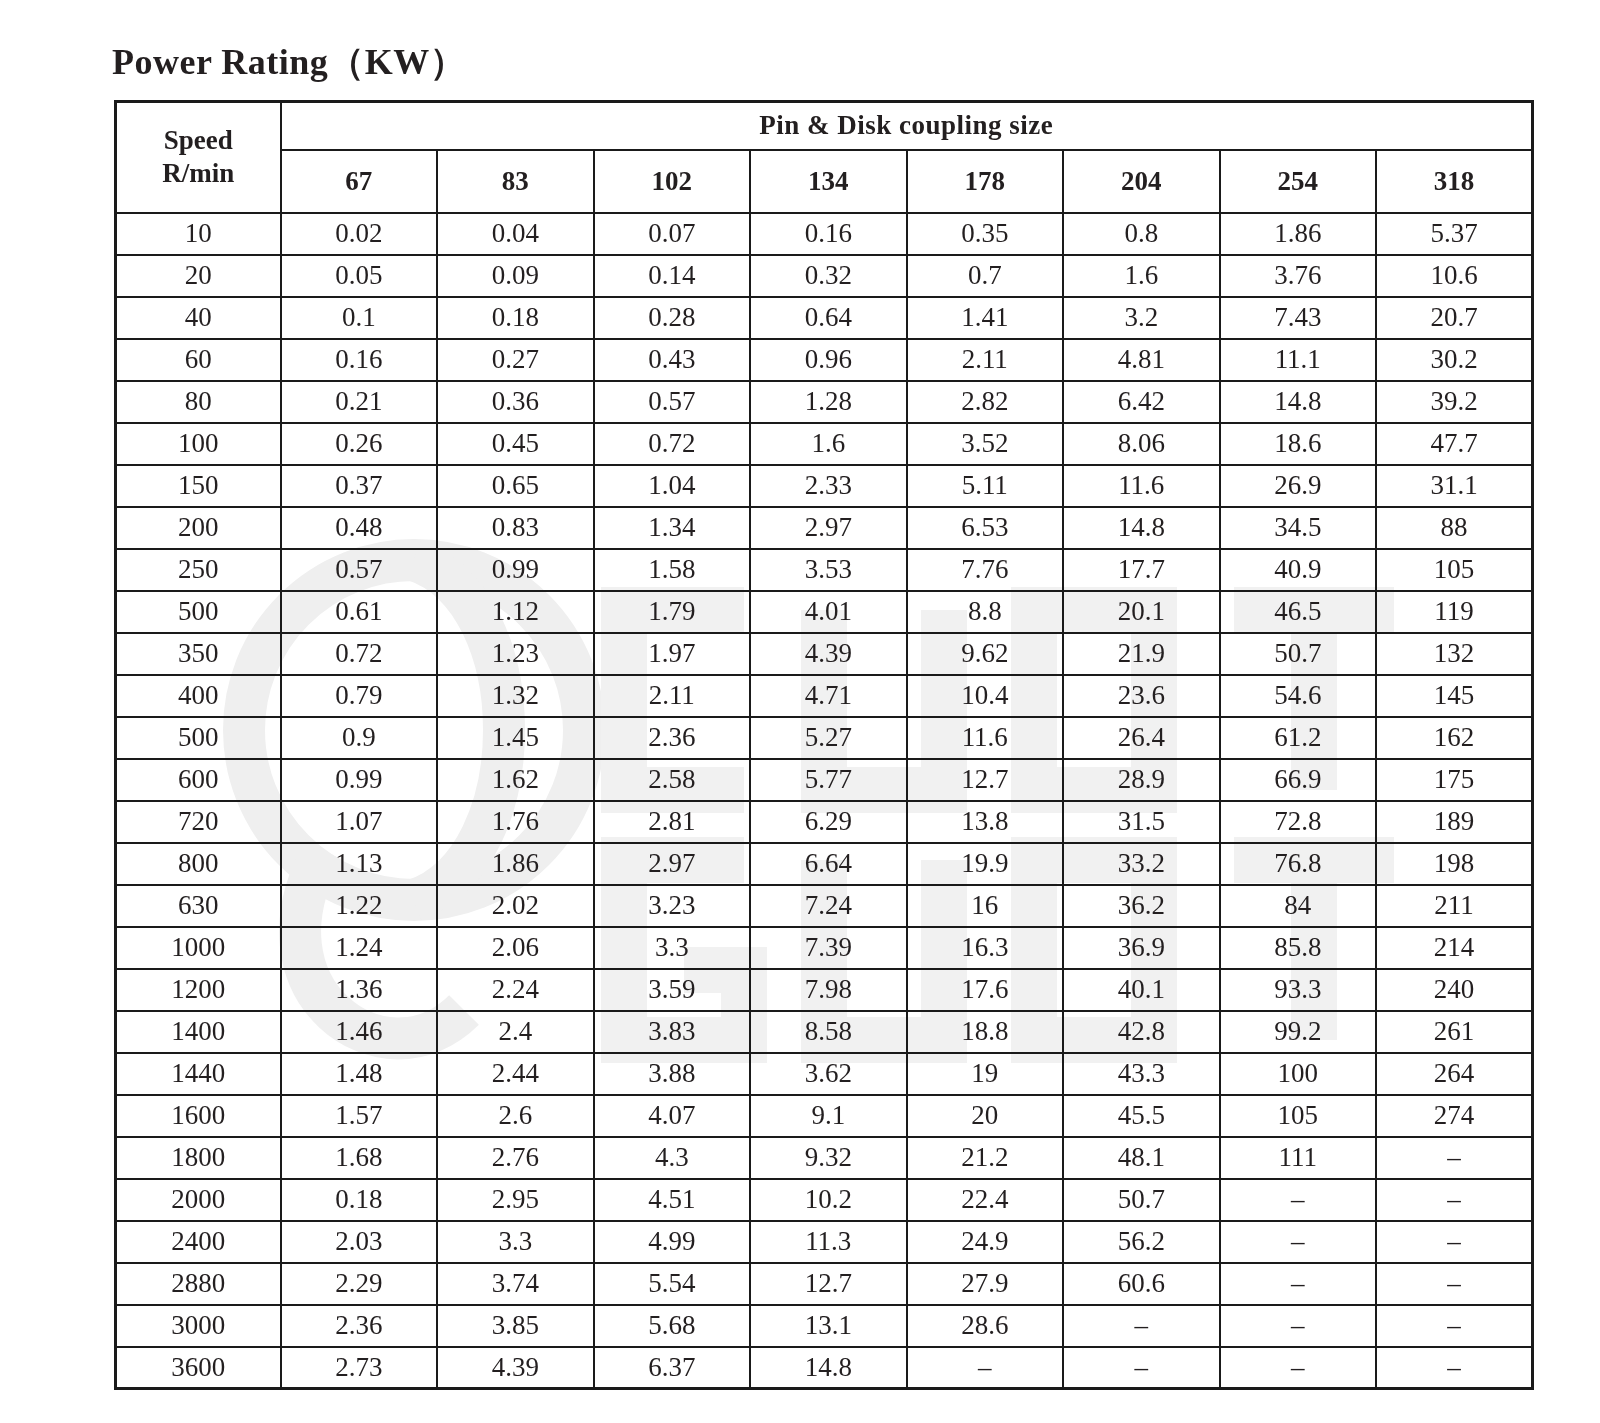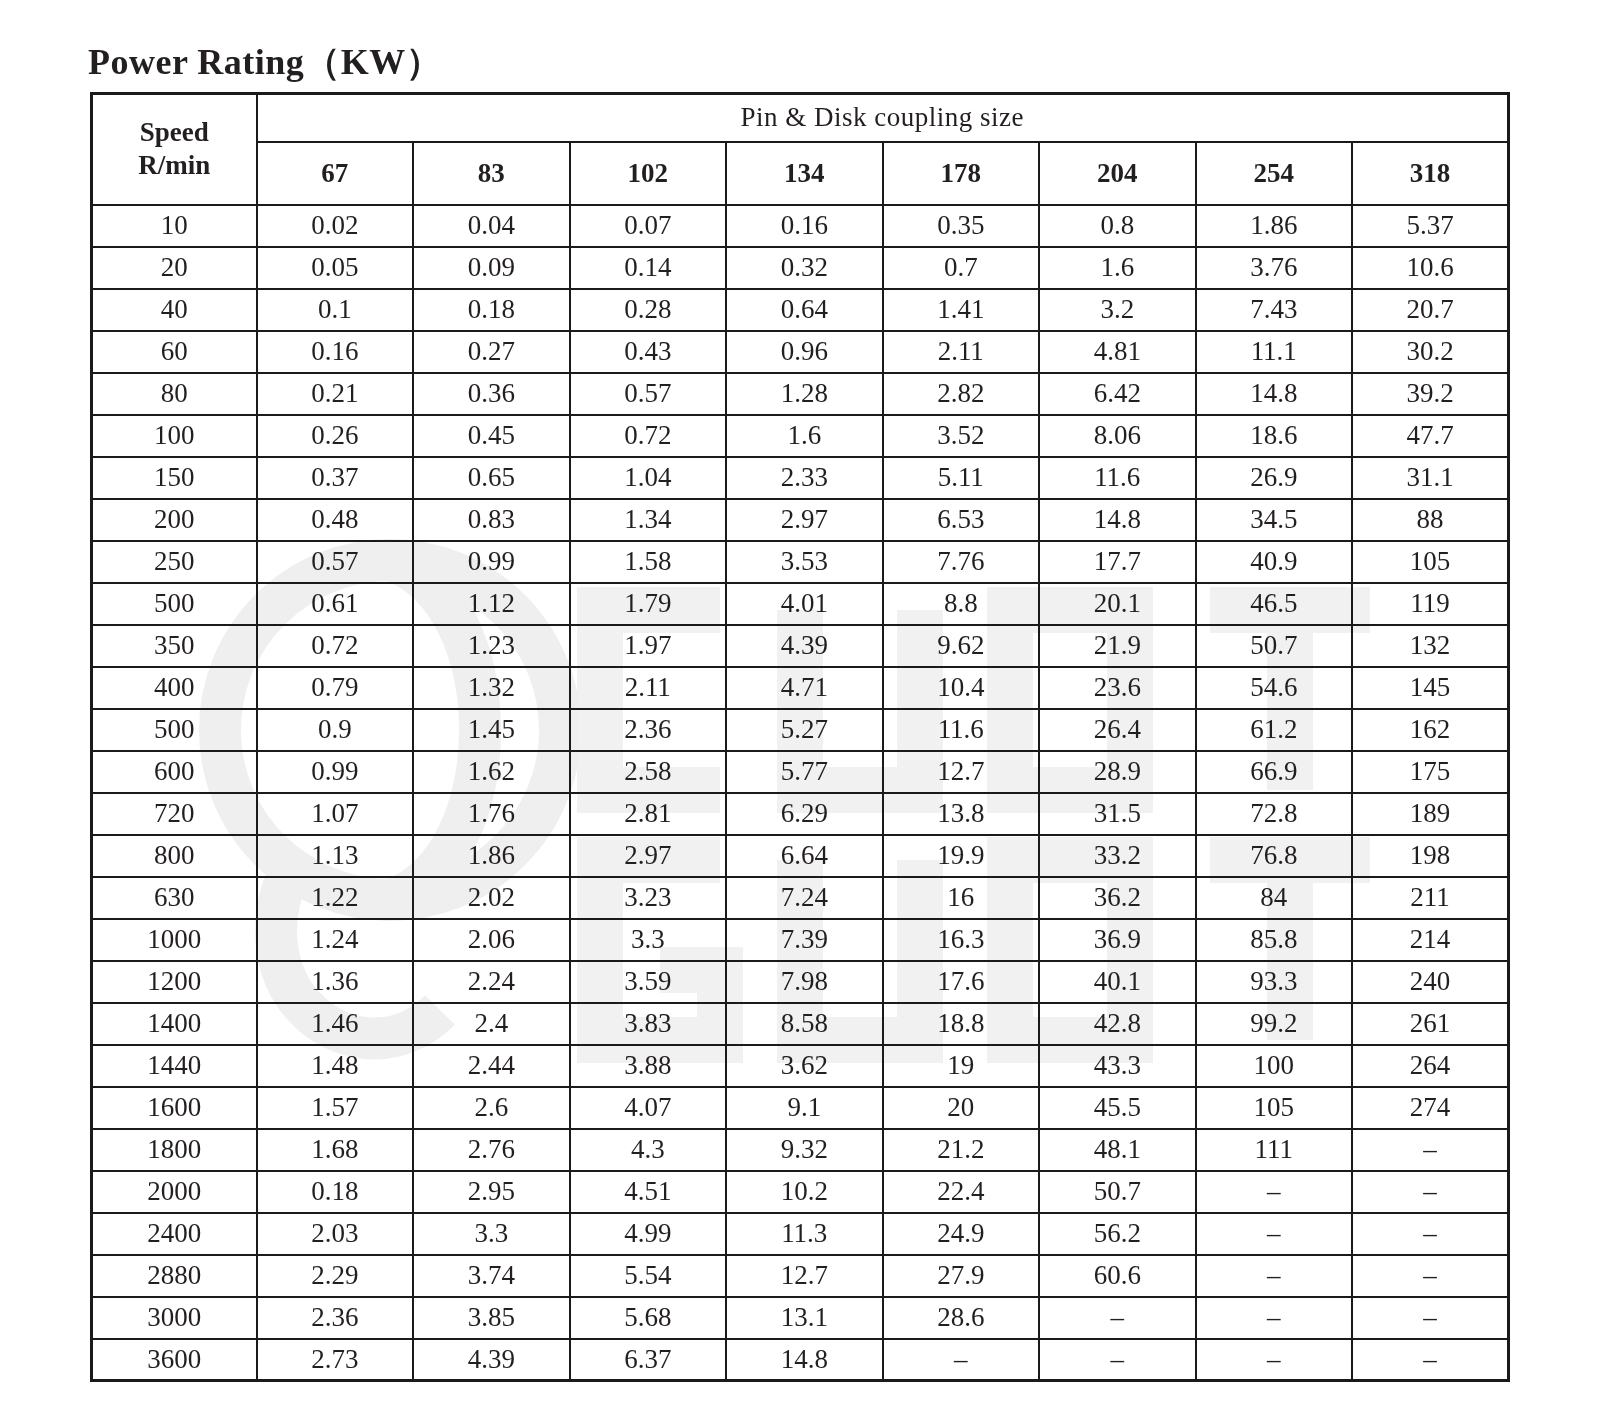--- a/index.html
+++ b/index.html
@@ -4,21 +4,21 @@
 <style>
   * { margin: 0; padding: 0; box-sizing: border-box; }
   html, body {
     width: 1600px; height: 1423px;
     background: #ffffff;
     font-family: "Liberation Serif", "DejaVu Serif", serif;
     color: #231f20;
     overflow: hidden;
     position: relative;
   }
-  .page { position: absolute; inset: 0; }
+  .page { position: absolute; inset: 0; margin-left: 24px; }
 
   
   .watermark {
     position: absolute;
     left: 180px; top: 430px;
     width: 1280px; height: 700px;
     opacity: 1;
     pointer-events: none;
     z-index: 0;
   }
@@ -27,21 +27,21 @@
     position: absolute;
     left: 88px; top: 38px;
     font-size: 36px;
     font-weight: bold;
     letter-spacing: 0.5px;
     z-index: 2;
   }
 
   table.power {
     position: absolute;
-    left: 90px; top: 92px;
+    left: 90px; top: 100px;
     width: 1420px;
     border-collapse: collapse;
     table-layout: fixed;
     z-index: 1;
     background: transparent;
   }
   table.power col.speed-col { width: 165px; }
   table.power th, table.power td {
     border: 2px solid #1a1a1a;
     text-align: center;
@@ -50,21 +50,21 @@
     padding: 0;
     background: transparent;
   }
   table.power { border: 3px solid #1a1a1a; }
   th.speed-head {
     font-weight: bold;
     font-size: 29px;
     line-height: 1.25;
   }
   th.group-head {
-    font-weight: normal;
+    font-weight: bold;
     font-size: 30px;
     height: 48px;
     letter-spacing: 0.5px;
   }
   th.size-head {
     font-weight: bold;
     font-size: 28px;
     height: 63px;
   }
   td.speed-cell, td.val-cell { height: 42px; }

